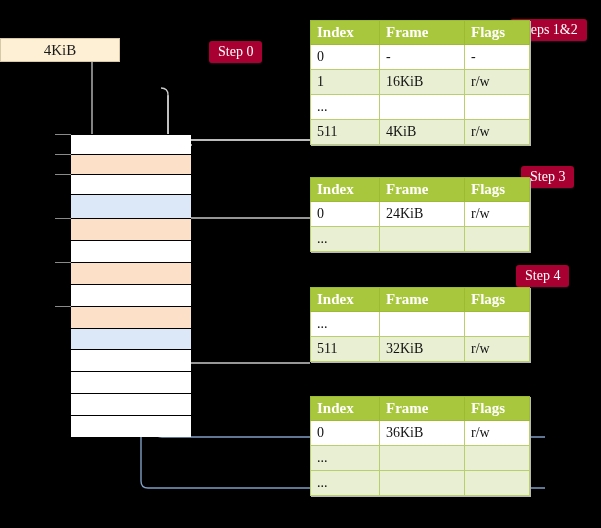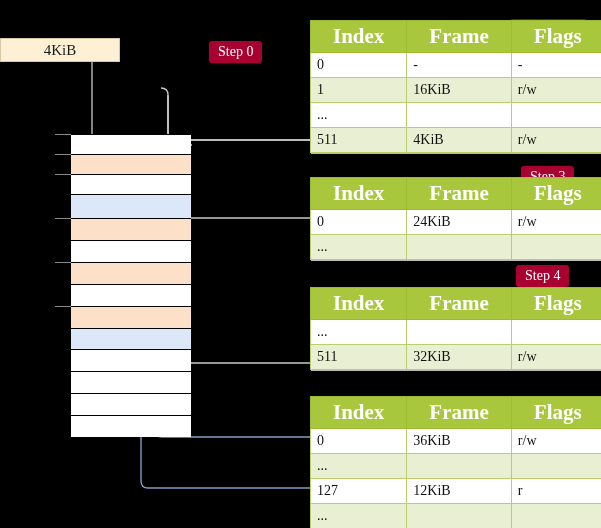--- a/index.html
+++ b/index.html
@@ -75,23 +75,23 @@
   .ptable {
     border-collapse: collapse;
     background: #ffffff;
     box-shadow: 1px 1px 0 #b9b9b9;
     table-layout: fixed;
   }
   .ptable th {
     background: #a8c73c;
     color: #ffffff;
     font-weight: bold;
-    font-size: 21px;
+    font-size: 15px;
     text-align: left;
-    padding: 3px 22px;
+    padding: 3px 6px;
     border: 1px solid #9cbb33;
     white-space: nowrap;
   }
   .ptable td {
     font-size: 14px;
     color: #111111;
     padding: 3px 6px;
     border: 1px solid #b9cf6d;
     background: #ffffff;
     white-space: nowrap;
@@ -289,25 +289,20 @@
             <tr>
               <td class="col-index">0</td>
               <td class="col-frame">36KiB</td>
               <td class="col-flags">r/w</td>
             </tr>
             <tr class="alt">
               <td class="col-index">...</td>
               <td class="col-frame"></td>
               <td class="col-flags"></td>
             </tr>
-            <tr>
-              <td class="col-index">127</td>
-              <td class="col-frame">12KiB</td>
-              <td class="col-flags">r</td>
-            </tr>
             <tr class="alt">
               <td class="col-index">...</td>
               <td class="col-frame"></td>
               <td class="col-flags"></td>
             </tr>
           </tbody>
         </table>
       </div>
     </div>
 

